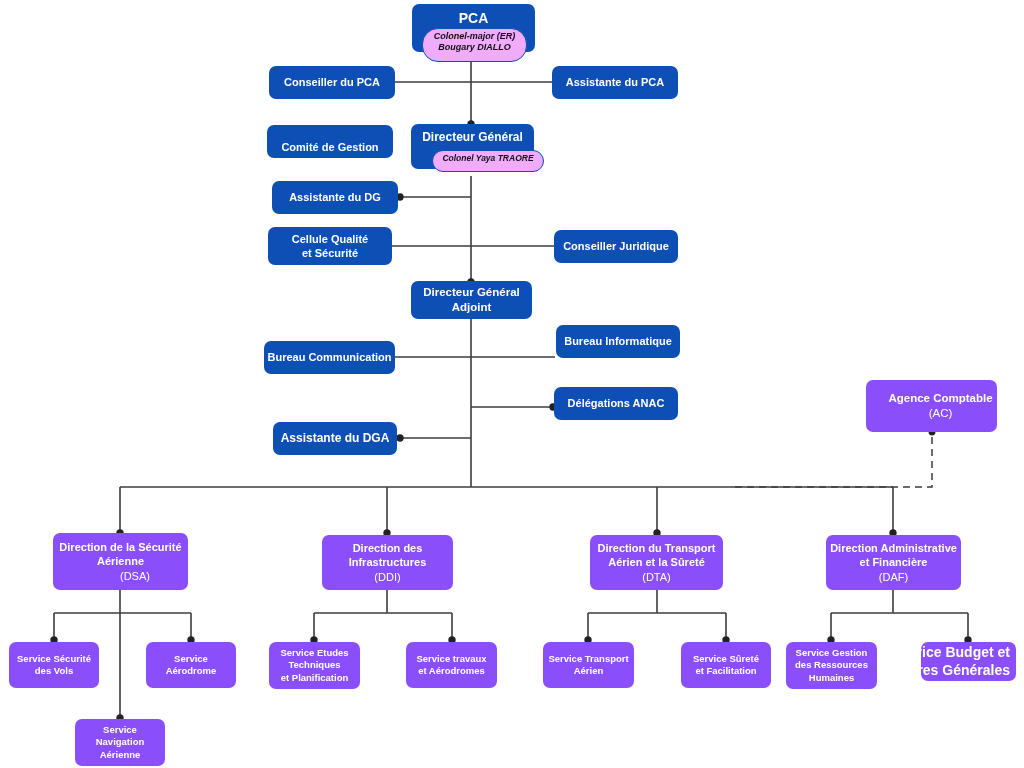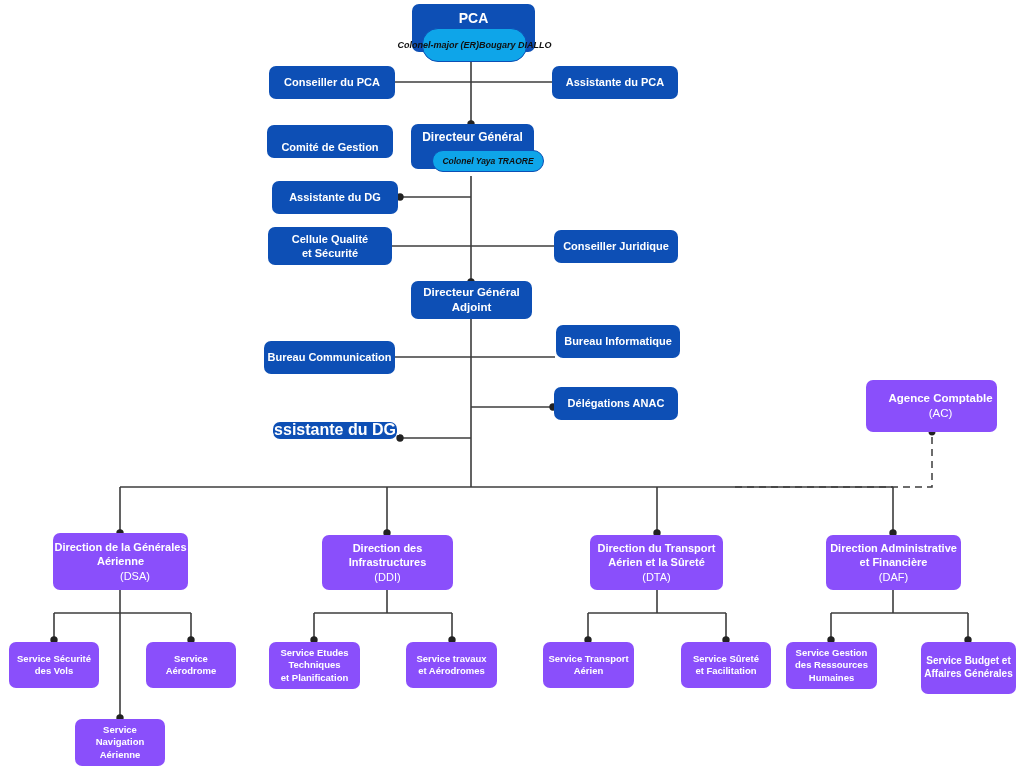--- a/index.html
+++ b/index.html
@@ -40,30 +40,29 @@
   }
   .node.blue  { background: #0d4fb5; }
   .node.purple{ background: #8a4ffb; }
   .node .ln { display: block; white-space: nowrap; }
   .node .abbr { display: block; white-space: nowrap; }
 
   
   .plate {
     position: absolute;
     box-sizing: border-box;
-    background: #0ea5e9;
+    background: #f0abfc;
     border: 1.6px solid #0d4fb5;
     border-radius: 16px;
     color: #101010;
     font-style: italic;
     font-weight: bold;
     display: flex;
-    flex-direction: row;
+    flex-direction: column;
     align-items: center;
-    justify-content: center;
     text-align: center;
     line-height: 1.22;
     z-index: 3;
     padding: 2px 8px;
   }
   .plate .ln { display: block; white-space: nowrap; }
 </style>
 </head>
 <body>
 
@@ -178,31 +177,31 @@
   </div>
 
   <div class="node blue" style="left:556px; top:325px; width:124px; height:33px; font-size:11px; font-weight:bold;">
     <span class="ln">Bureau Informatique</span>
   </div>
 
   <div class="node blue" style="left:554px; top:387px; width:124px; height:33px; font-size:11px; font-weight:bold;text-align:right;">
     <span class="ln">Délégations ANAC</span>
   </div>
 
-  <div class="node blue" style="left:273px; top:422px; width:124px; height:17px; font-size:16px; font-weight:bold;">
+  <div class="node blue" style="left:273px; top:422px; width:124px; height:33px; font-size:12px; font-weight:bold;">
     <span class="ln">Assistante du DGA</span>
   </div>
 
   <div class="node purple" style="left:866px; top:380px; width:131px; height:52px; font-size:11.5px; font-weight:bold;padding-left:24px;">
     <span class="ln">Agence Comptable</span>
     <span class="abbr" style="font-weight:normal;">(AC)</span>
   </div>
 
   <div class="node purple" style="left:53px; top:533px; width:135px; height:57px; font-size:11px; font-weight:bold;">
-    <span class="ln">Direction de la Générales</span>
+    <span class="ln">Direction de la Sécurité</span>
     <span class="ln">Aérienne</span>
     <span class="abbr" style="font-weight:normal;margin-left:29px;">(DSA)</span>
   </div>
 
   <div class="node purple" style="left:322px; top:535px; width:131px; height:55px; font-size:11px; font-weight:bold;">
     <span class="ln">Direction des</span>
     <span class="ln">Infrastructures</span>
     <span class="abbr" style="font-weight:normal;">(DDI)</span>
   </div>
 
@@ -254,18 +253,18 @@
     <span class="ln">Service Sûreté</span>
     <span class="ln">et Facilitation</span>
   </div>
 
   <div class="node purple" style="left:786px; top:642px; width:91px; height:47px; font-size:9.5px; font-weight:bold;">
     <span class="ln">Service Gestion</span>
     <span class="ln">des Ressources</span>
     <span class="ln">Humaines</span>
   </div>
 
-  <div class="node purple" style="left:921px; top:642px; width:95px; height:52px; font-size:10px; font-weight:bold;">
+  <div class="node purple" style="left:921px; top:642px; width:95px; height:39px; font-size:14px; font-weight:bold;align-items:flex-end;">
     <span class="ln">Service Budget et</span>
     <span class="ln">Affaires Générales</span>
   </div>
 
 </div>
 
 </body></html>

